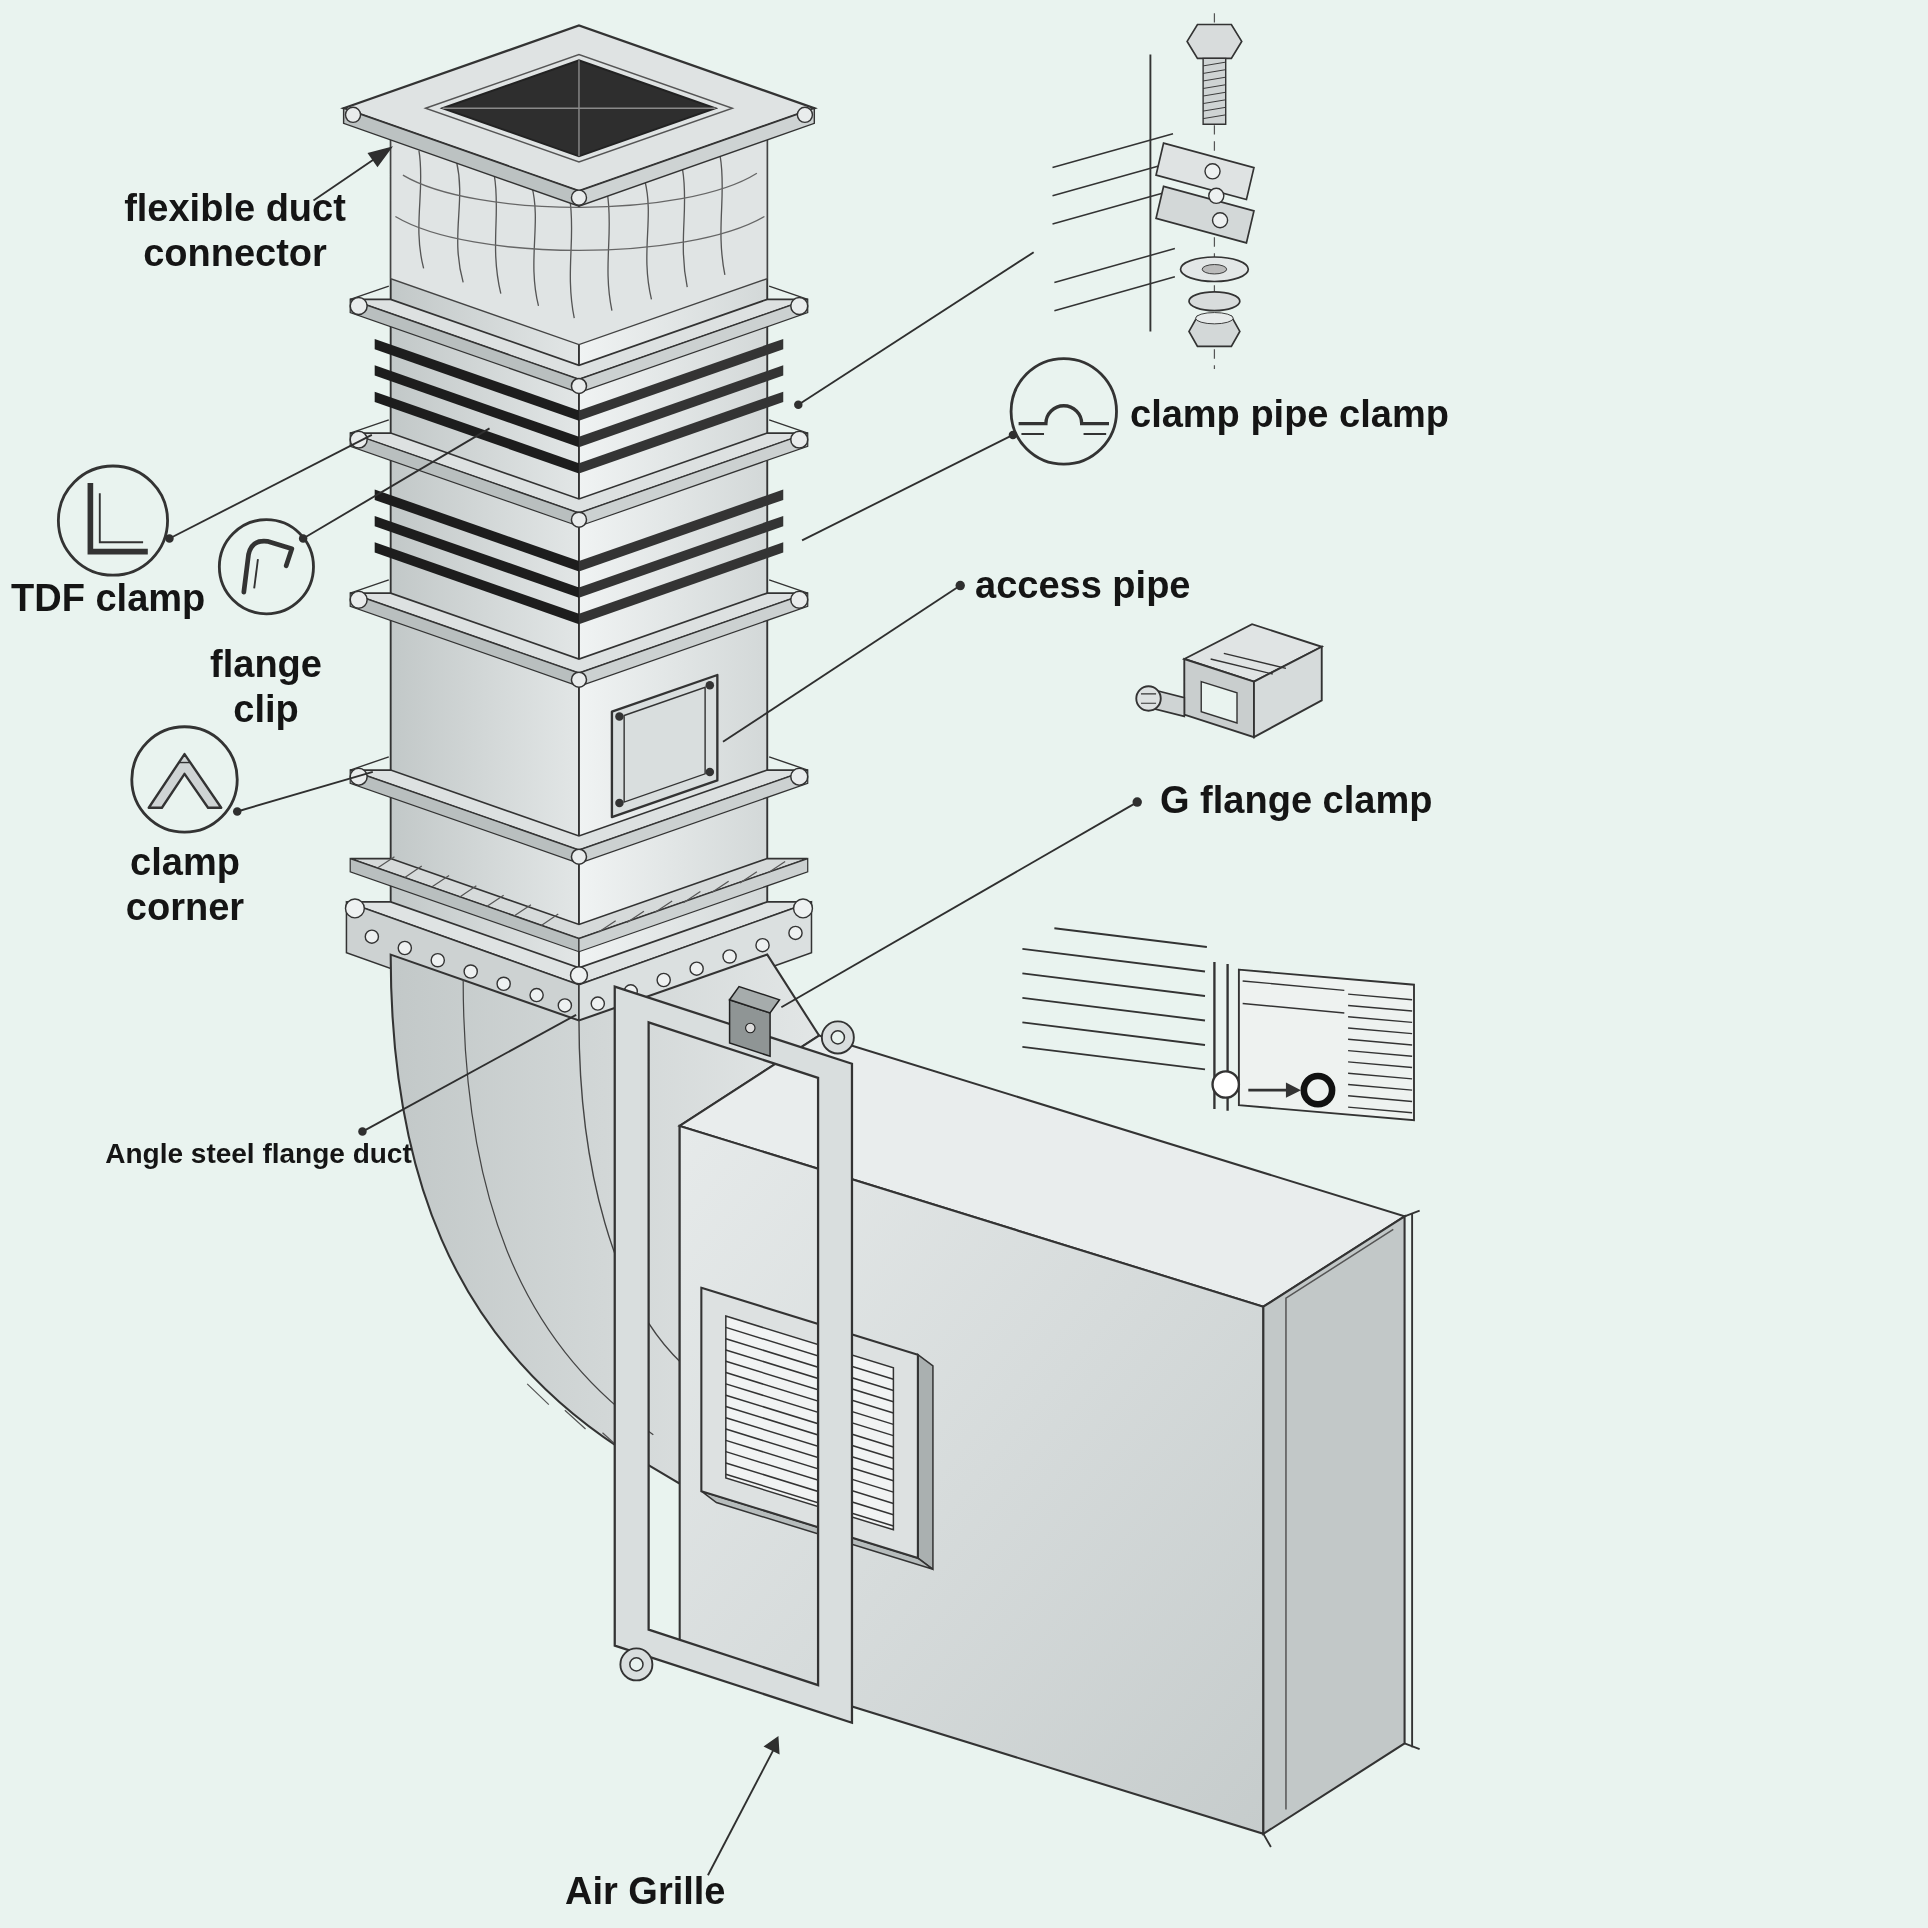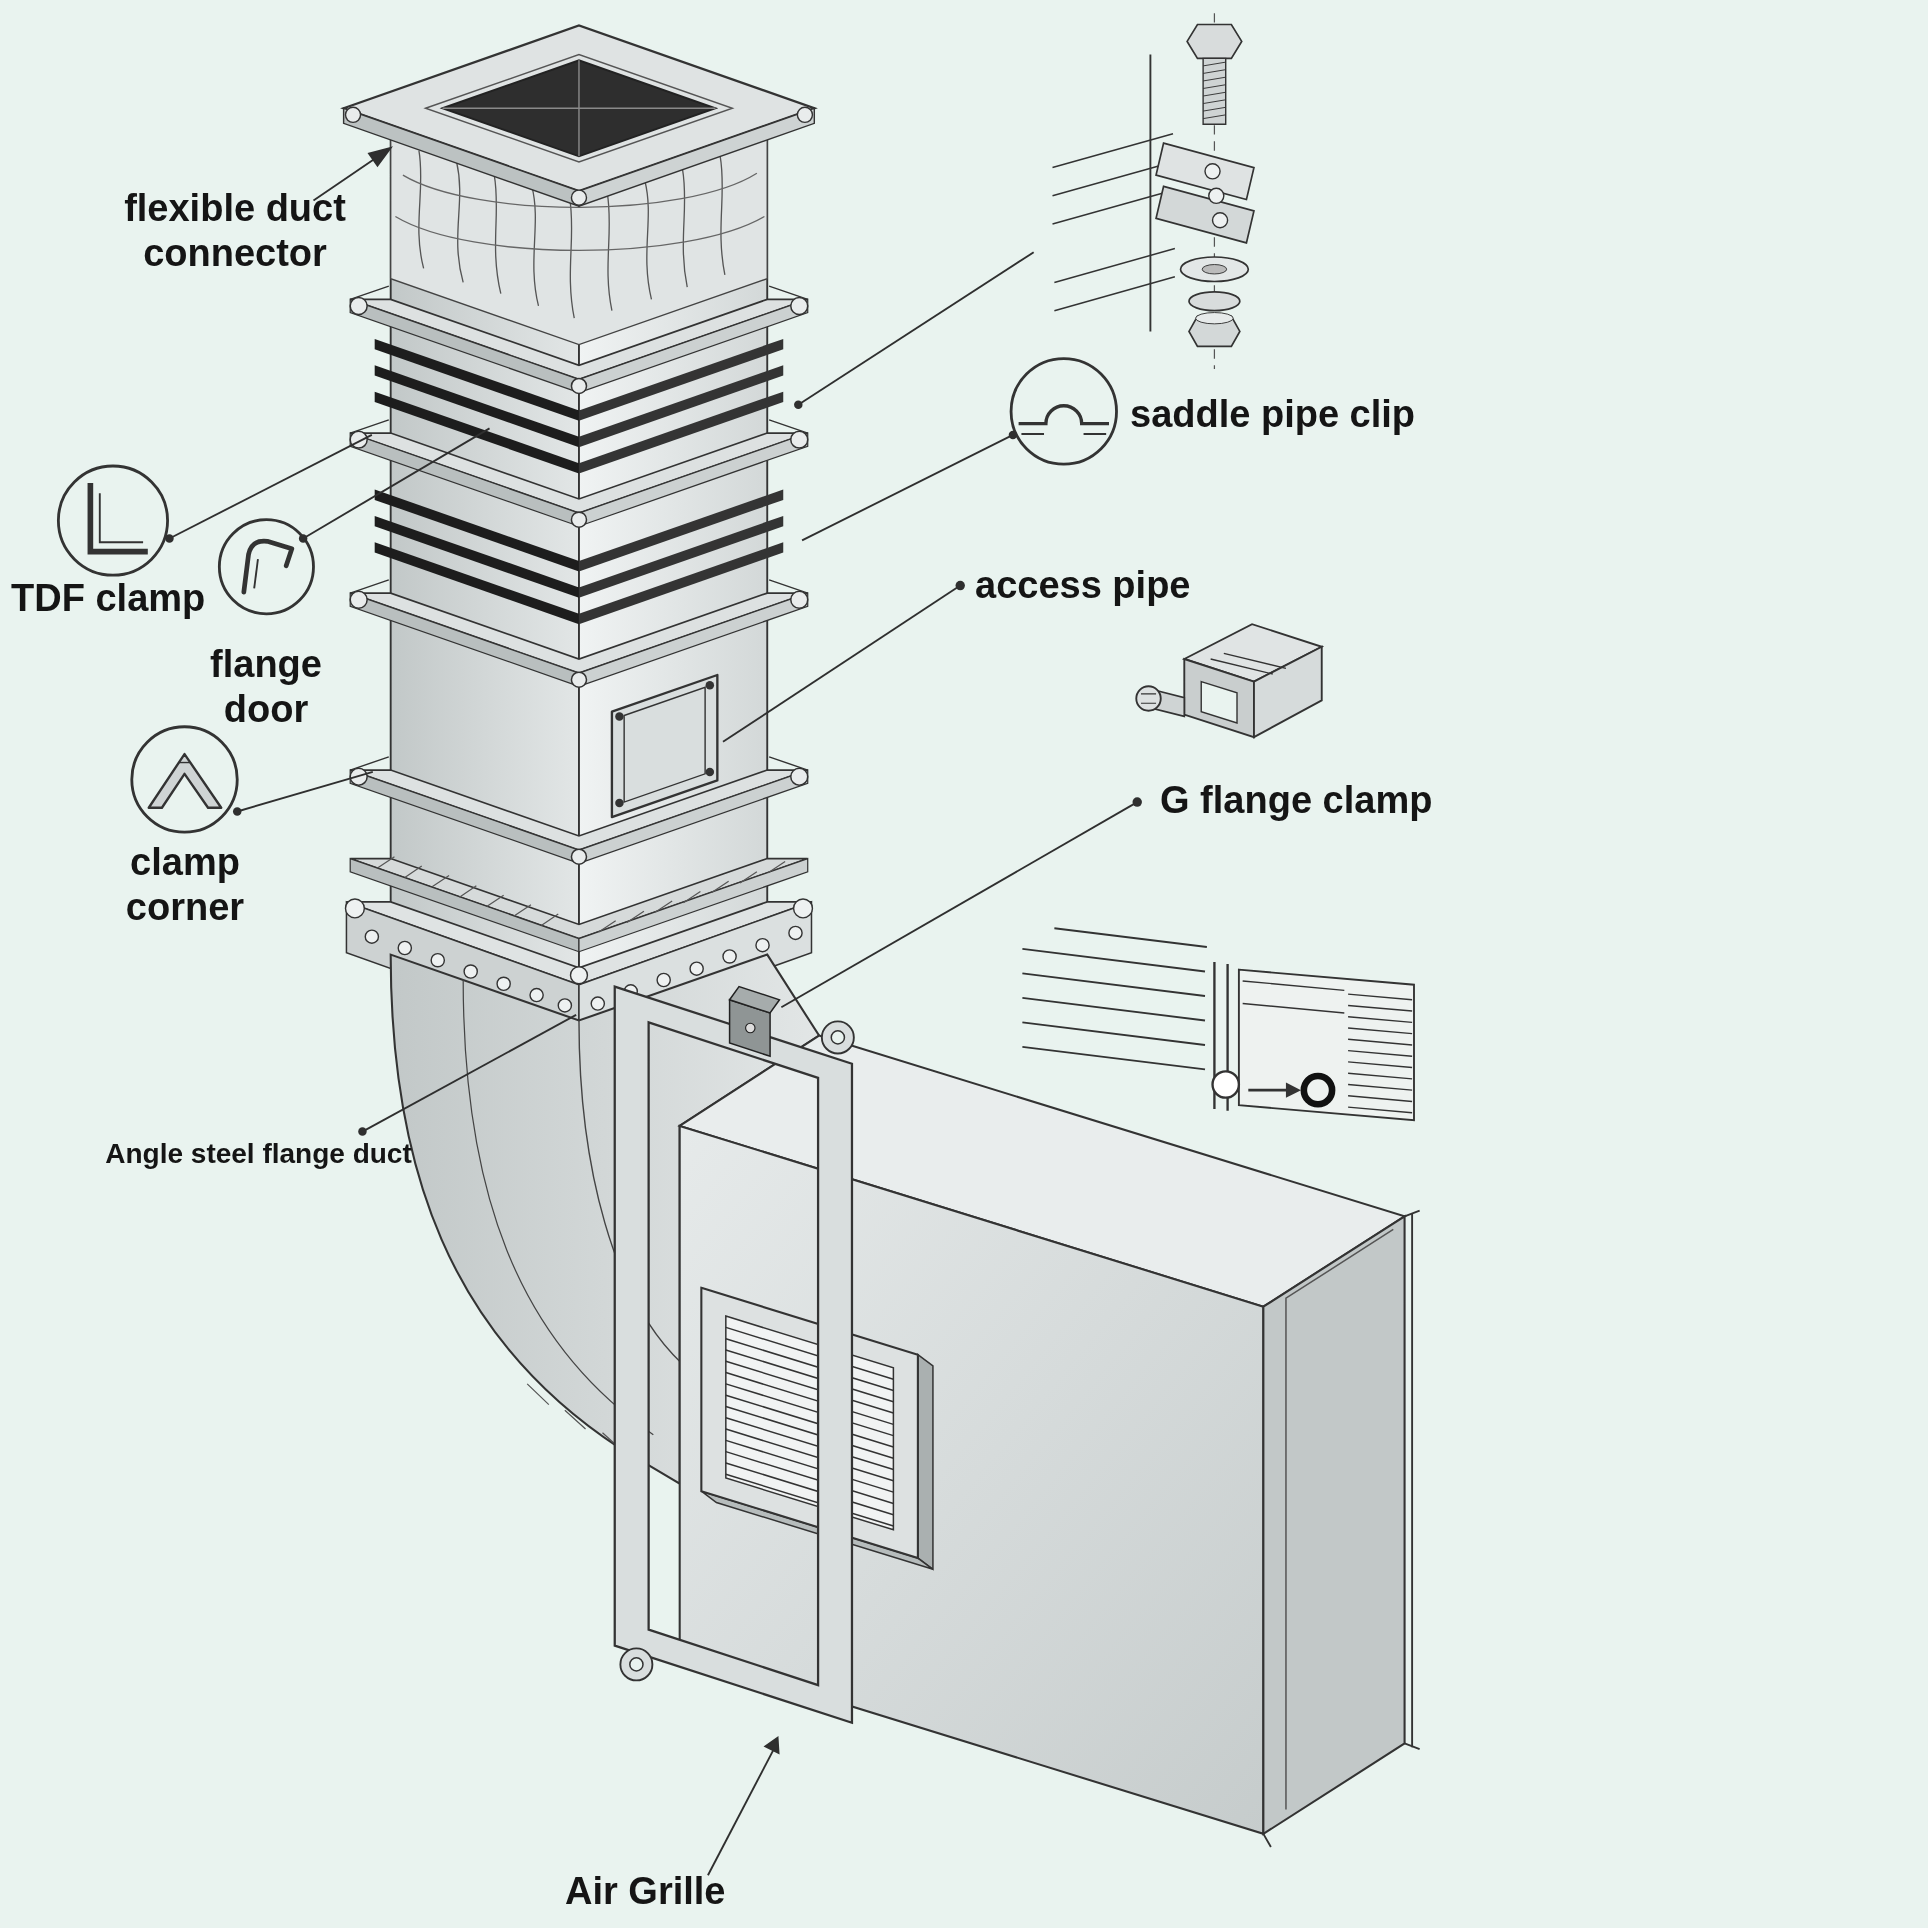--- a/index.html
+++ b/index.html
@@ -342,28 +342,28 @@
         <circle cx="1020" cy="622" r="5" fill="#2f2f2f" stroke="none"></circle>
     <path d="M1208,852 L830,1070"></path>
         <circle cx="1208" cy="852" r="5" fill="#2f2f2f" stroke="none"></circle>
   </g>
 </svg>
 
 <div class="label center" style="left:89px;top:186px;width:292px;">flexible duct connector</div>
 
 <div class="label center" style="left:4.7px;top:576px;width:207px;">TDF clamp</div>
 
-<div class="label center" style="left:179px;top:642px;width:174px;">flange door</div>
+<div class="label center" style="left:179px;top:642px;width:174px;">flange clip</div>
 
 <div class="label center" style="left:68px;top:840px;width:234px;">clamp corner</div>
 
 <div class="label center nowrap" style="left:61px;top:1137px;width:395px;font-size:28px;">Angle steel flange duct</div>
 
 <div class="label nowrap" style="left:565px;top:1869px;">Air Grille</div>
 
-<div class="label nowrap" style="left:1130px;top:392px;">saddle pipe clip</div>
+<div class="label nowrap" style="left:1130px;top:392px;">clamp pipe clamp</div>
 
 <div class="label nowrap" style="left:975px;top:563px;">access pipe</div>
 
 <div class="label nowrap" style="left:1160px;top:778px;">G flange clamp</div>
 
 </div>
 
 
 </body></html>

